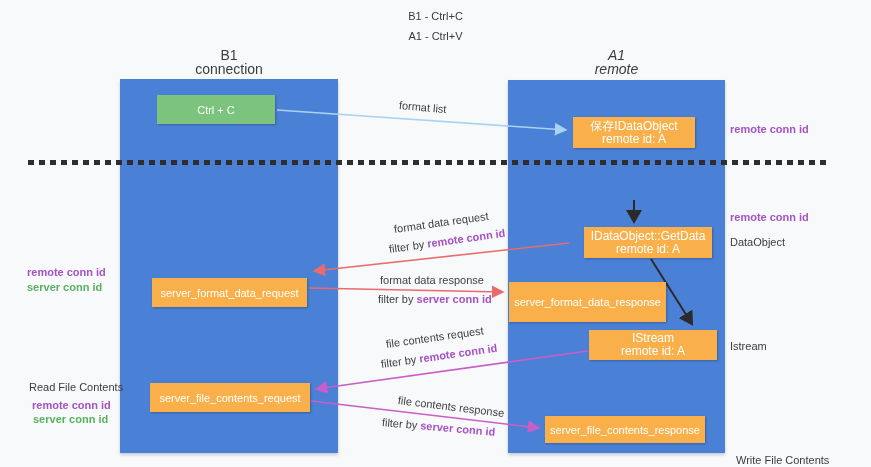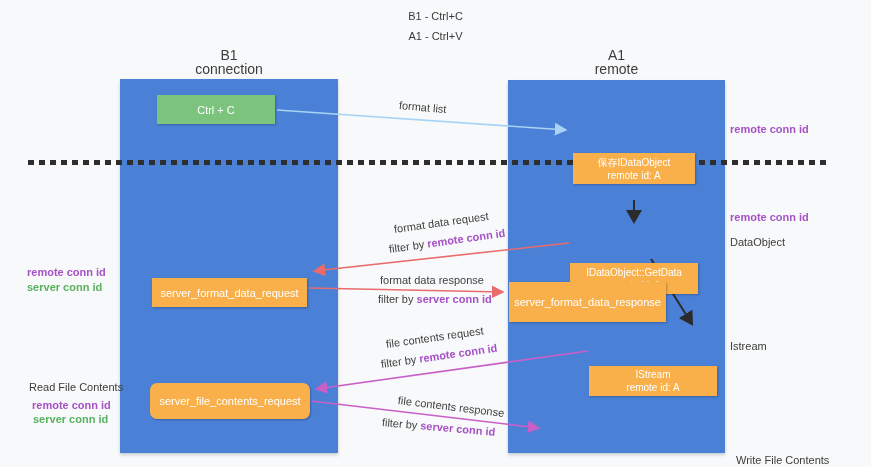--- a/index.html
+++ b/index.html
@@ -10,43 +10,43 @@
            font-size:11px; line-height:20px; color:#3a3a3a; z-index:5; }
 
   .lane { position:absolute; background:var(--lane_blue);
           box-shadow:0 2px 3px rgba(110,120,140,.35); z-index:1; }
   .lane-left  { left:120px; top:79px; width:218px; height:374px; }
   .lane-right { left:508px; top:80px; width:217px; height:373px; }
 
   .lane-header { position:absolute; text-align:center; font-size:14px; line-height:14px;
                  color:#3c3c3c; z-index:5; }
   .lh-left  { left:120px; top:48px; width:218px; }
-  .lh-right { left:508px; top:48px; width:217px; }
+  .lh-right { left:508px; top:48px; width:217px;font-style:italic; }
 
   .divider { position:absolute; left:28px; top:160px; width:802px; height:5px; z-index:2;
              background:repeating-linear-gradient(90deg, var(--divider_black) 0 6px, transparent 6px 11px); }
 
   svg.wires { position:absolute; left:0; top:0; z-index:2; pointer-events:none; }
 
   .node { position:absolute; z-index:3; display:flex; flex-direction:column;
           align-items:center; justify-content:center; text-align:center; color:#fff;
           box-shadow:1px 1px 2px rgba(0,0,0,.25); }
   .node.orange { background:var(--box_orange); }
   .node.green  { background:var(--box_green); }
   .fs11 { font-size:11px; }
-  .two-line { font-size:10px; line-height:13px;margin-top:36px; }
+  .two-line { font-size:12px; line-height:13px; }
 
   .n-ctrl-c   { left:157px; top:95px;  width:118px; height:29px; }
   .n-save     { left:573px; top:117px; width:122px; height:31px; }
   .n-ctrl-v   { left:575px; top:173px; width:118px; height:26px; }
-  .n-getdata  { left:570px; top:227px; width:128px; height:31px; }
+  .n-getdata  { left:584px; top:227px; width:128px; height:31px; }
   .n-freq     { left:152px; top:278px; width:155px; height:29px; }
   .n-fresp    { left:509px; top:282px; width:157px; height:40px; }
   .n-istream  { left:589px; top:330px; width:128px; height:30px; }
-  .n-fcreq    { left:150px; top:383px; width:160px; height:36px;border-radius:7px; }
+  .n-fcreq    { left:150px; top:383px; width:160px; height:29px; }
   .n-fcresp   { left:545px; top:416px; width:160px; height:27px; }
 
   .ann { position:absolute; z-index:4; font-size:11px; color:#3f3f3f; white-space:nowrap;
          transform-origin:left center; }
   .hl  { color:var(--text_purple); font-weight:bold; }
   .a-format-list  { left:399px; top:99px;  transform:rotate(5deg); }
   .a-fdr          { left:394px; top:223px; transform:rotate(-8deg); }
   .a-fdr-filter   { left:389px; top:243px; transform:rotate(-8deg); }
   .a-fdresp       { left:380px; top:274px; }
   .a-fdresp-filter{ left:378px; top:293px; }
@@ -142,20 +142,23 @@
 
   <div class="node orange two-line n-istream">
     <span>IStream</span>
     <span>remote id: A</span>
   </div>
 
   <div class="node orange fs11 n-fcreq">
     <span>server_file_contents_request</span>
   </div>
 
+  <div class="node orange fs11 n-fcresp">
+    <span>server_file_contents_response</span>
+  </div>
 
   <div class="ann a-format-list">format list</div>
 
   <div class="ann a-fdr">format data request</div>
   <div class="ann a-fdr-filter">
     <span>filter by </span><span class="hl">remote conn id</span>
   </div>
 
   <div class="ann a-fdresp">format data response</div>
   <div class="ann a-fdresp-filter">

